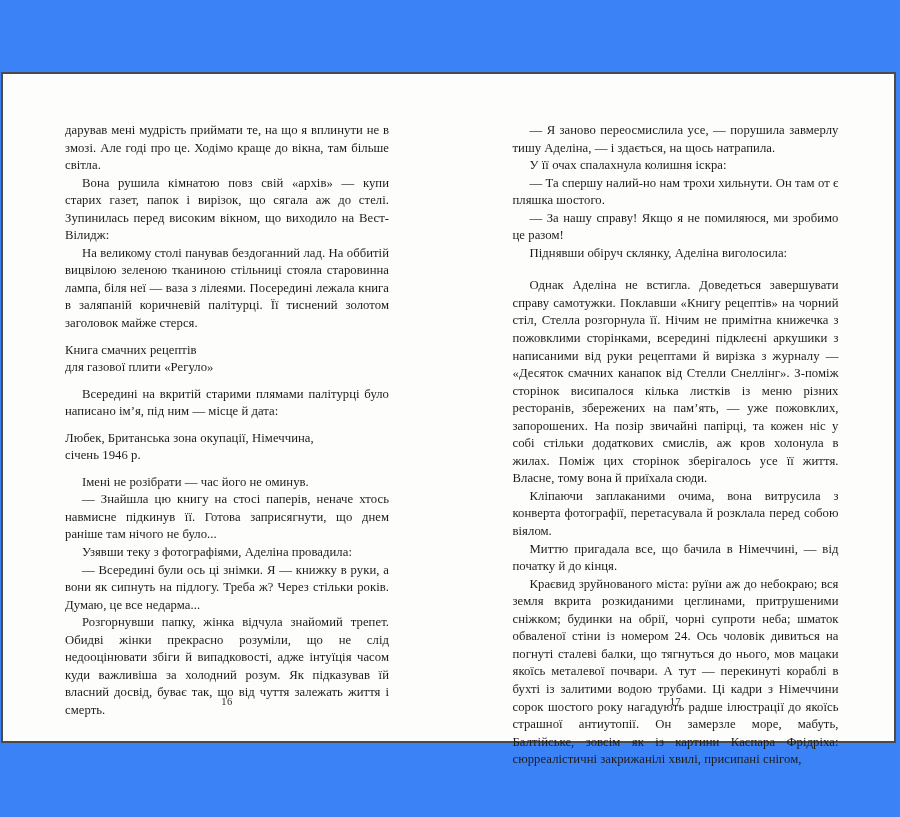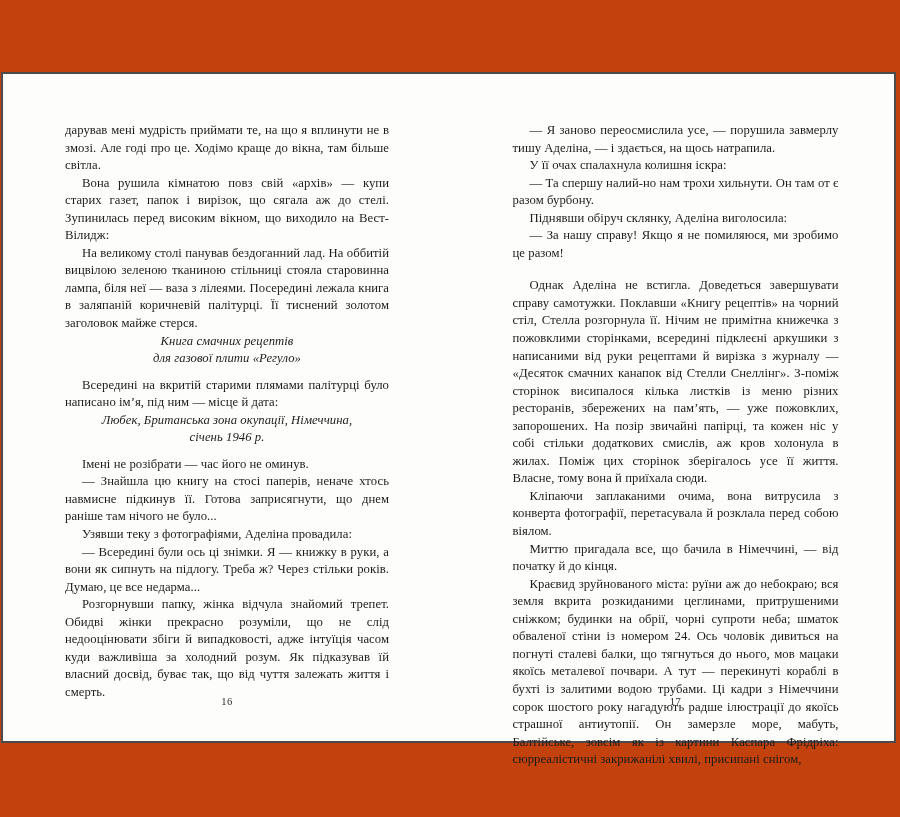--- a/index.html
+++ b/index.html
@@ -5,21 +5,21 @@
   html, body {
     margin: 0;
     padding: 0;
     background: #ffffff;
     font-family: "Liberation Serif", "DejaVu Serif", serif;
   }
   .canvas {
     position: relative;
     width: 900px;
     height: 817px;
-    background: #c2410c;
+    background: #3b82f6;
     overflow: hidden;
   }
   .book-spread {
     position: absolute;
     left: 1px;
     top: 72px;
     width: 891px;
     height: 667px;
     border: 2px solid #4b4b4b;
     background: #fdfdfc;
@@ -43,23 +43,22 @@
     margin: 0;
     font-size: 12.7px;
     line-height: 17.55px;
     color: #1d1c1a;
     text-align: justify;
     letter-spacing: 0.05px;
   }
   p.body          { text-indent: 17px; }
   p.body-noindent { text-indent: 0; }
   p.centered-italic {
-    text-align: center;
-    font-style: italic;
     text-indent: 0;
+    margin-top: 9px;
     margin-bottom: 9px;
   }
   p.space-before { margin-top: 15px; }
 
   .page-number {
     position: absolute;
     bottom: 34px;
     font-size: 10.5px;
     color: #2a2a2a;
     text-align: center;
@@ -88,23 +87,23 @@
           <p class="blk body">— Всередині були ось ці знімки. Я — книжку в руки, а вони як сипнуть на підлогу. Треба ж? Через стільки років. Думаю, це все недарма...</p>
           <p class="blk body">Розгорнувши папку, жінка відчула знайомий трепет. Обидві жінки прекрасно розуміли, що не слід недооцінювати збіги й випадковості, адже інтуїція часом куди важливіша за холодний розум. Як підказував їй власний досвід, буває так, що від чуття залежать життя і смерть.</p>
         </div>
       <div class="page-number">16</div>
     </div>
 
     <div class="page page-right">
       <div class="page-text">
           <p class="blk body">— Я заново переосмислила усе, — порушила завмерлу тишу Аделіна, — і здається, на щось натрапила.</p>
           <p class="blk body">У її очах спалахнула колишня іскра:</p>
-          <p class="blk body">— Та спершу налий-но нам трохи хильнути. Он там от є разом бурбону.</p>
+          <p class="blk body">— Та спершу налий-но нам трохи хильнути. Он там от є пляшка шостого.</p>
+          <p class="blk body">— За нашу справу! Якщо я не помиляюся, ми зробимо це разом!</p>
           <p class="blk body">Піднявши обіруч склянку, Аделіна виголосила:</p>
-          <p class="blk body">— За нашу справу! Якщо я не помиляюся, ми зробимо це разом!</p>
           <p class="blk body space-before">Однак Аделіна не встигла. Доведеться завершувати справу самотужки. Поклавши «Книгу рецептів» на чорний стіл, Стелла розгорнула її. Нічим не примітна книжечка з пожовклими сторінками, всередині підклеєні аркушики з написаними від руки рецептами й вирізка з журналу — «Десяток смачних канапок від Стелли Снеллінг». З-поміж сторінок висипалося кілька листків із меню різних ресторанів, збережених на памʼять, — уже пожовклих, запорошених. На позір звичайні папірці, та кожен ніс у собі стільки додаткових смислів, аж кров холонула в жилах. Поміж цих сторінок зберігалось усе її життя. Власне, тому вона й приїхала сюди.</p>
           <p class="blk body">Кліпаючи заплаканими очима, вона витрусила з конверта фотографії, перетасувала й розклала перед собою віялом.</p>
           <p class="blk body">Миттю пригадала все, що бачила в Німеччині, — від початку й до кінця.</p>
           <p class="blk body">Краєвид зруйнованого міста: руїни аж до небокраю; вся земля вкрита розкиданими цеглинами, притрушеними сніжком; будинки на обрії, чорні супроти неба; шматок обваленої стіни із номером 24. Ось чоловік дивиться на погнуті сталеві балки, що тягнуться до нього, мов мацаки якоїсь металевої почвари. А тут — перекинуті кораблі в бухті із залитими водою трубами. Ці кадри з Німеччини сорок шостого року нагадують радше ілюстрації до якоїсь страшної антиутопії. Он замерзле море, мабуть, Балтійське, зовсім як із картини Каспара Фрідріха: сюрреалістичні закрижанілі хвилі, присипані снігом,</p>
         </div>
       <div class="page-number">17</div>
     </div>
 
   </div>
 </div>

